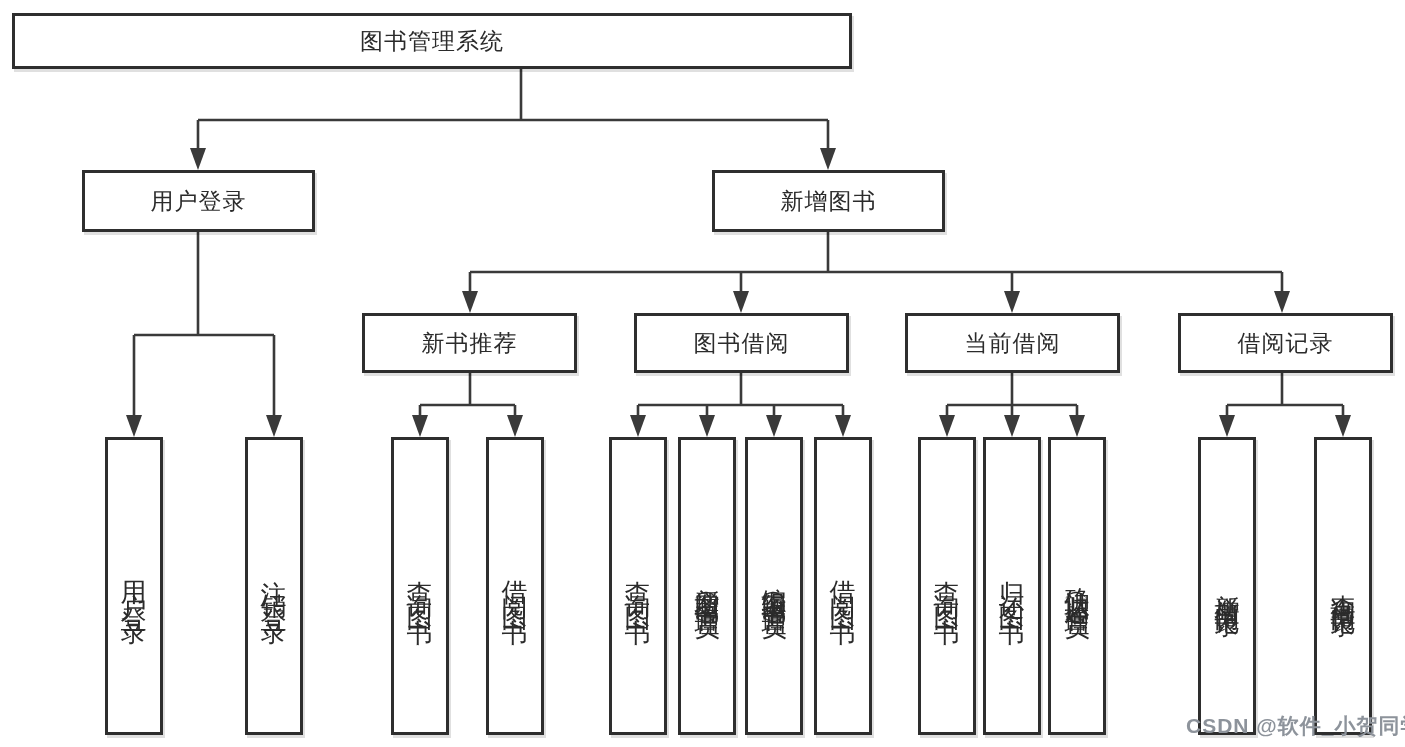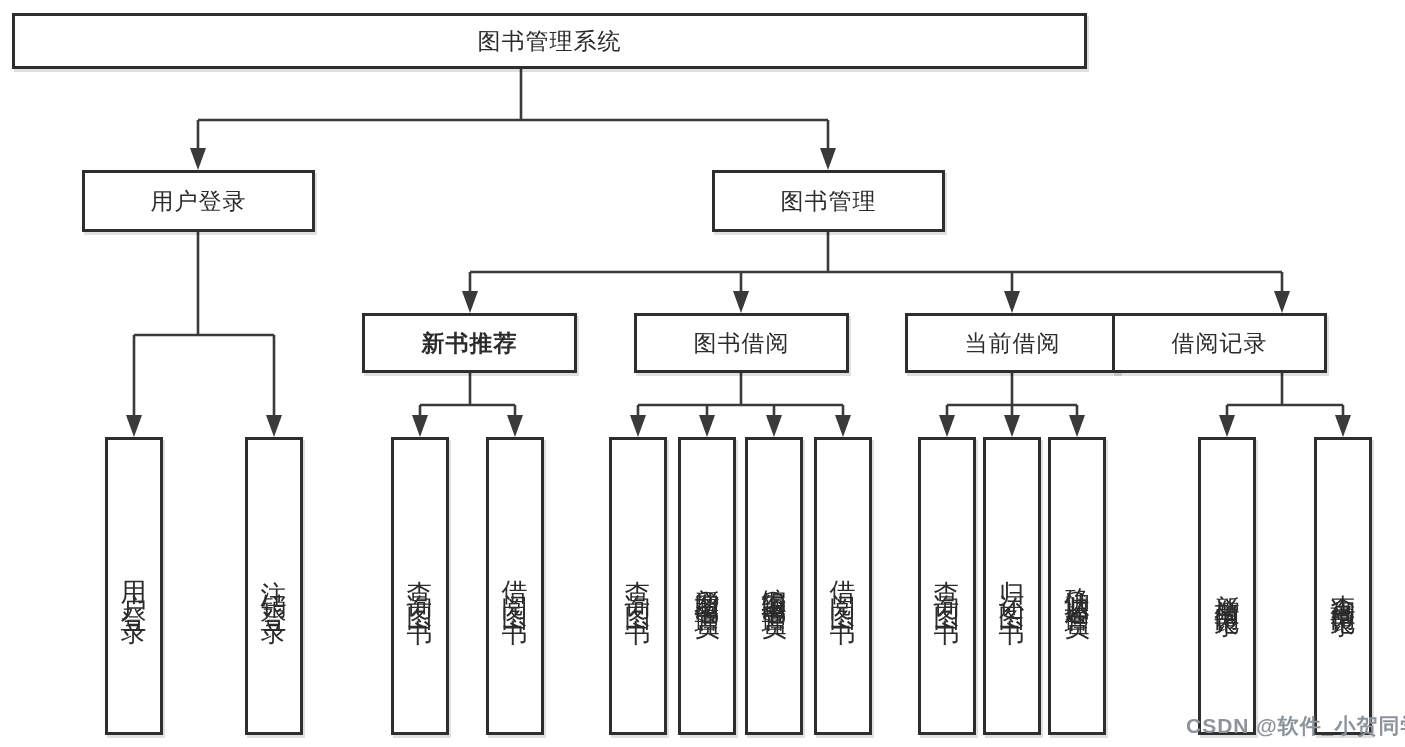--- a/index.html
+++ b/index.html
@@ -95,41 +95,41 @@
       <polygon points="766,415 782,415 774,437"></polygon>
       <polygon points="835,415 851,415 843,437"></polygon>
       <polygon points="939,415 955,415 947,437"></polygon>
       <polygon points="1004,415 1020,415 1012,437"></polygon>
       <polygon points="1069,415 1085,415 1077,437"></polygon>
       <polygon points="1219,415 1235,415 1227,437"></polygon>
       <polygon points="1335,415 1351,415 1343,437"></polygon>
     </g>
   </svg>
 
-  <div class="node hlabel" style="left:12px; top:13px; width:1075px; height:56px;">
+  <div class="node hlabel" style="left:12px; top:13px; width:840px; height:56px;">
     <span>图书管理系统</span>
   </div>
 
   <div class="node hlabel lvl2" style="left:82px;">
     <span>用户登录</span>
   </div>
   <div class="node hlabel lvl2" style="left:712px;">
-    <span>图书管理</span>
+    <span>新增图书</span>
   </div>
 
-  <div class="node hlabel lvl3" style="left:362px;font-weight:bold;">
+  <div class="node hlabel lvl3" style="left:362px;">
     <span>新书推荐</span>
   </div>
   <div class="node hlabel lvl3" style="left:905px;">
     <span>当前借阅</span>
   </div>
   <div class="node hlabel lvl3" style="left:634px;">
     <span>图书借阅</span>
   </div>
-  <div class="node hlabel lvl3" style="left:1112px;justify-content:center;">
+  <div class="node hlabel lvl3" style="left:1178px;justify-content:center;">
     <span>借阅记录</span>
   </div>
 
   <div class="node leaf" style="left:105px;">
     <span class="vtext">用户登录</span>
   </div>
   <div class="node leaf" style="left:245px;">
     <span class="vtext">注销登录</span>
   </div>
 

